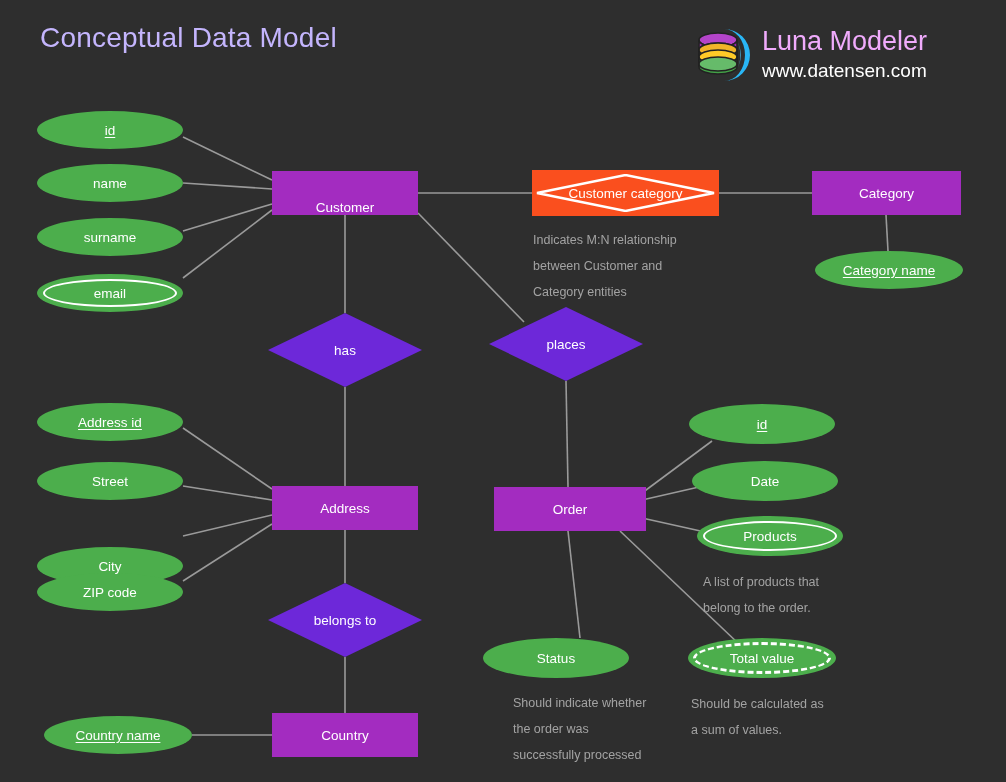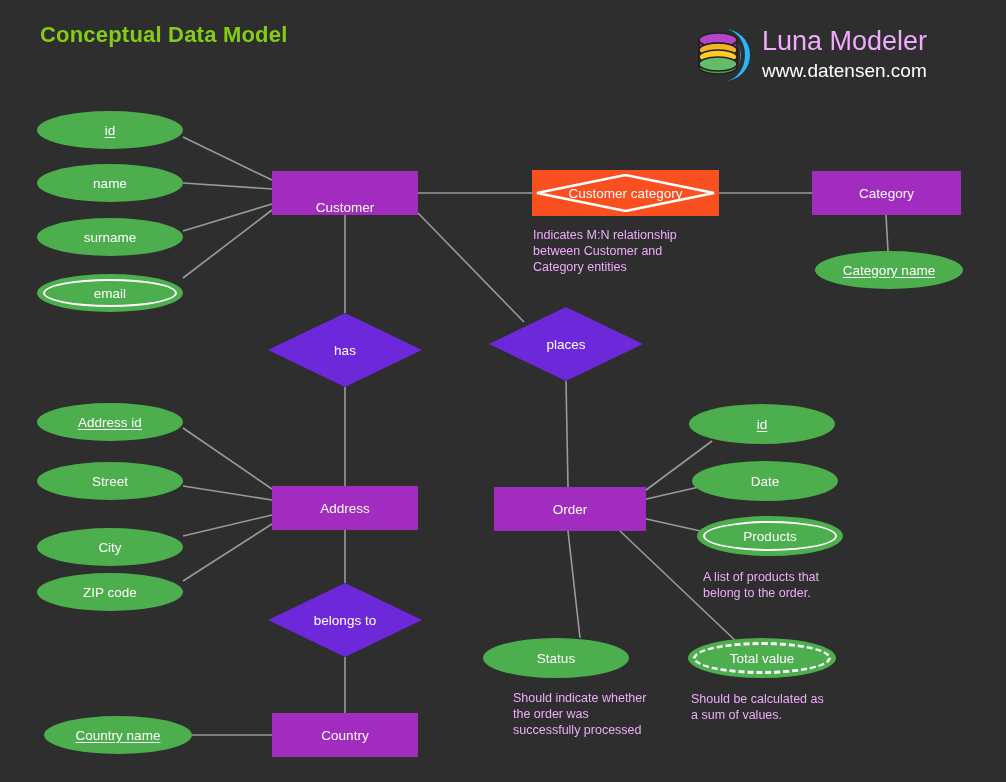--- a/index.html
+++ b/index.html
@@ -13,21 +13,21 @@
     position:relative;
     width:1006px;
     height:782px;
     background:#2e2e2e;
     overflow:hidden;
   }
 
   
   .title{
     position:absolute; left:40px; top:22px;
-    font-size:22px; color:#84cc16; font-weight:700;
+    font-size:28px; color:#c4b5fd; font-weight:400;
     letter-spacing:.2px; white-space:nowrap;
   }
   .subtitle{
     position:absolute; left:40px; top:58px;
     font-size:15px; color:#e9e9e9; font-weight:400;
     white-space:nowrap;
   }
   .brand-name{
     position:absolute; left:762px; top:26px;
     font-size:27px; color:#f0abfc; white-space:nowrap;
@@ -99,23 +99,23 @@
   .assoc .diamond-outline{
     position:absolute;
     left:4px; top:4px; right:4px; bottom:4px;
     z-index:1;
   }
   .assoc .lbl{ position:relative; z-index:2; }
 
   
   .note{
     position:absolute;
-    color:#f0abfc;
+    color:#a3a3a3;
     font-size:12.5px;
-    line-height:16px;
+    line-height:26px;
     white-space:pre-line;
   }
 </style>
 </head>
 <body>
 
 <div id="canvas">
 
   <div class="title">Conceptual Data Model</div>
 
@@ -198,21 +198,21 @@
       </div>
       <div class="node attr key" style="left: 815px; top: 251px; width: 148px; height: 38px;">
         <span class="lbl">Category name</span>
       </div>
       <div class="node attr key" style="left: 37px; top: 403px; width: 146px; height: 38px;">
         <span class="lbl">Address id</span>
       </div>
       <div class="node attr" style="left: 37px; top: 462px; width: 146px; height: 38px;">
         <span class="lbl">Street</span>
       </div>
-      <div class="node attr" style="left: 37px; top: 528px; width: 146px; height: 38px;">
+      <div class="node attr" style="left: 37px; top: 547px; width: 146px; height: 38px;">
         <span class="lbl">City</span>
       </div>
       <div class="node attr" style="left: 37px; top: 573px; width: 146px; height: 38px;">
         <span class="lbl">ZIP code</span>
       </div>
       <div class="node attr key" style="left: 689px; top: 404px; width: 146px; height: 40px;">
         <span class="lbl">id</span>
       </div>
       <div class="node attr" style="left: 692px; top: 461px; width: 146px; height: 40px;">
         <span class="lbl">Date</span>

